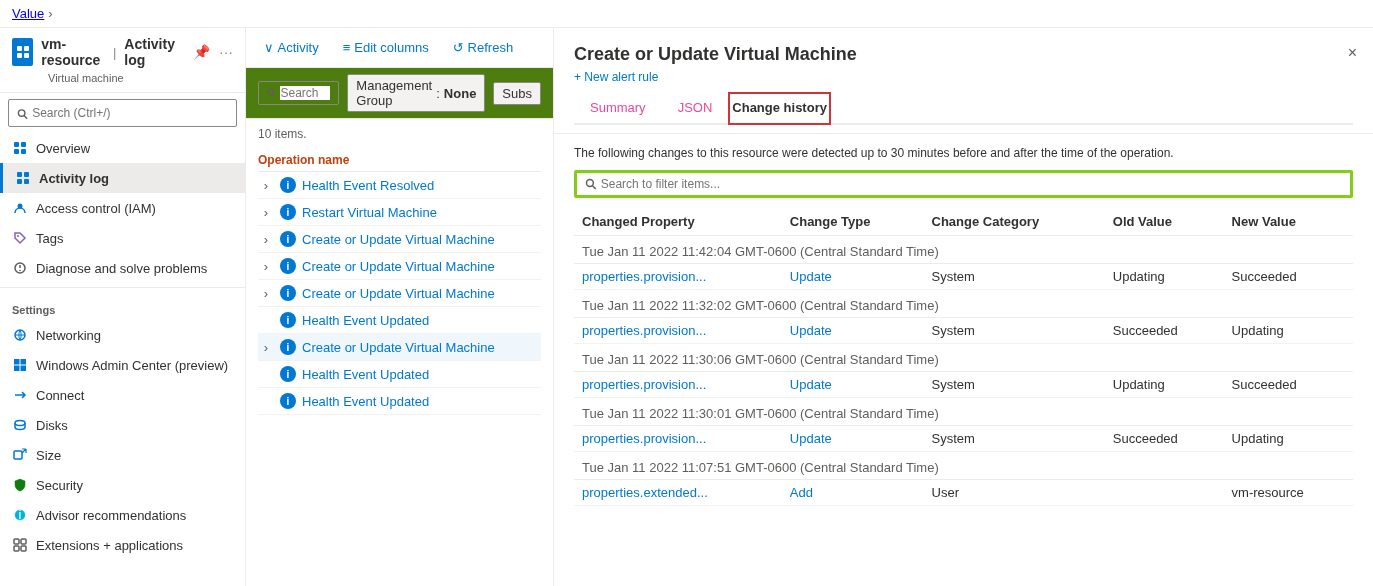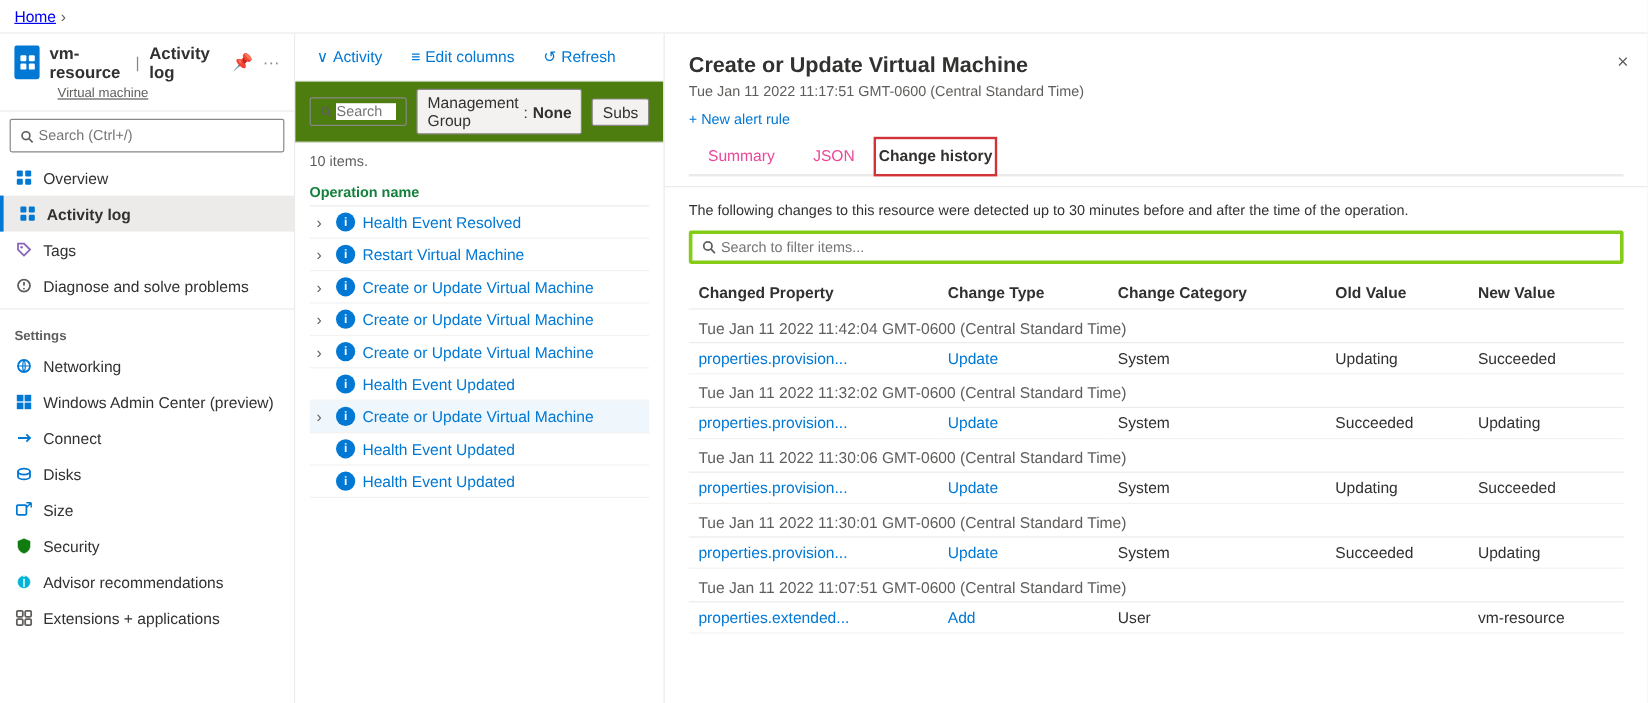--- a/index.html
+++ b/index.html
@@ -7,42 +7,42 @@
     .breadcrumb { background: #fff; padding: 6px 12px; font-size: 12px; color: #0078d4; border-bottom: 1px solid #edebe9; display: flex; align-items: center; gap: 4px; }
     .breadcrumb span { color: #605e5c; }
     .main-layout { display: flex; flex: 1; overflow: hidden; }
     
     .sidebar { width: 246px; background: #fff; border-right: 1px solid #edebe9; display: flex; flex-direction: column; overflow-y: auto; flex-shrink: 0; }
     .sidebar-header { padding: 8px 12px; border-bottom: 1px solid #edebe9; }
     .sidebar-header-top { display: flex; align-items: center; gap: 8px; margin-bottom: 4px; }
     .sidebar-icon-box { width: 28px; height: 28px; background: #0078d4; display: flex; align-items: center; justify-content: center; border-radius: 2px; }
     .sidebar-icon-box svg { fill: white; }
     .sidebar-title { font-size: 14px; font-weight: 600; color: #323130; }
-    .sidebar-subtitle { font-size: 11px; color: #605e5c; margin-left: 36px; text-decoration: underline; }
+    .sidebar-subtitle { font-size: 11px; color: #605e5c; margin-left: 36px; }
     .sidebar-search { display: flex; align-items: flex-end; padding: 6px 8px; margin: 6px 8px; border: 1px solid #8a8886; border-radius: 2px; gap: 4px; }
     .sidebar-search input { border: none; outline: none; font-size: 12px; color: #323130; width: 100%; }
     .sidebar-nav { flex: 1; }
     .sidebar-item { display: flex; align-items: center; padding: 7px 12px; gap: 8px; cursor: pointer; color: #323130; }
     .sidebar-item.active { background: #edebe9; font-weight: 600; }
     .sidebar-item.active { border-left: 2px solid #0078d4; }
     .sidebar-section-label { padding: 12px 12px 4px; font-size: 11px; font-weight: 600; color: #605e5c; text-transform: none; }
     .sidebar-divider { height: 1px; background: #edebe9; margin: 4px 0; }
     .nav-icon { width: 16px; height: 16px; display: flex; align-items: center; justify-content: center; flex-shrink: 0; }
     
     .content-area { flex: 1; display: flex; flex-direction: column; overflow: hidden; background: #fff; }
     .content-toolbar { padding: 8px 12px; border-bottom: 1px solid #edebe9; display: flex; align-items: center; gap: 12px; background: #fff; }
     .toolbar-btn { display: flex; align-items: center; gap: 4px; cursor: pointer; color: #0078d4; font-size: 12px; padding: 4px 6px; border-radius: 2px; }
     .content-filters { padding: 6px 12px; border-bottom: 1px solid #edebe9; display: flex; align-items: center; gap: 8px; background: #4d7c0f; }
     .filter-search { display: flex; align-items: center; border: 1px solid #8a8886; border-radius: 2px; padding: 4px 8px; gap: 4px; width: 260px; }
     .filter-search input { border: none; outline: none; font-size: 12px; width: 100%; }
     .filter-badge { background: #f3f2f1; border: 1px solid #8a8886; border-radius: 2px; padding: 3px 8px; font-size: 12px; color: #323130; display: flex; align-items: center; gap: 4px; }
     .filter-badge strong { font-weight: 600; }
     .list-area { flex: 1; overflow-y: auto; padding: 8px 12px; }
     .list-count { font-size: 12px; color: #605e5c; margin-bottom: 8px; }
-    .list-header { font-size: 12px; font-weight: 600; color: #15803d; padding: 4px 0; border-bottom: 1px solid #edebe9; }
+    .list-header { font-size: 12px; font-weight: 600; color: #c2410c; padding: 4px 0; border-bottom: 1px solid #edebe9; }
     .list-item { display: flex; align-items: center; padding: 5px 0; border-bottom: 1px solid #f3f2f1; cursor: pointer; font-size: 12px; gap: 6px; }
     .expand-icon { width: 16px; height: 16px; display: flex; align-items: center; justify-content: center; color: #605e5c; flex-shrink: 0; }
     .info-icon { width: 16px; height: 16px; border-radius: 50%; background: #0078d4; display: flex; align-items: center; justify-content: center; color: white; font-size: 10px; font-weight: bold; flex-shrink: 0; }
     .item-text { color: #0078d4; cursor: pointer; }
     
     .detail-panel { width: 820px; background: #fff; border-left: 1px solid #edebe9; display: flex; flex-direction: column; overflow: hidden; flex-shrink: 0; }
     .detail-header { padding: 16px 20px 8px; border-bottom: 1px solid #edebe9; }
     .detail-title { font-size: 18px; font-weight: 600; color: #323130; margin-bottom: 4px; }
     .detail-subtitle { font-size: 12px; color: #605e5c; margin-bottom: 8px; }
     .detail-actions { margin-bottom: 8px; }
@@ -59,21 +59,21 @@
     .change-table td { padding: 5px 8px; color: #323130; border-bottom: 1px solid #f3f2f1; }
     .change-table .group-row td { color: #605e5c; font-weight: 400; padding: 8px 8px 4px; background: #fff; border-bottom: 1px solid #edebe9; }
     .change-table .link { color: #0078d4; cursor: pointer; }
     .close-btn { position: absolute; right: 16px; top: 16px; cursor: pointer; font-size: 16px; color: #605e5c; background: none; border: none; }
     .detail-header-row { display: flex; justify-content: space-between; align-items: flex-start; }
   </style>
 </head>
 <body>
 
 <div class="breadcrumb">
-  <a href="#">Home</a>
+  <a href="#">Value</a>
   <span>›</span>
 </div>
 
 <div class="main-layout">
 
   <div class="sidebar">
     <div class="sidebar-header">
       <div class="sidebar-header-top">
         <div class="sidebar-icon-box">
           <svg width="14" height="14" viewBox="0 0 14 14">
@@ -117,20 +117,29 @@
               <rect x="8" y="1" width="5" height="5" rx="1" fill="#0078d4"></rect>
               <rect x="1" y="8" width="5" height="5" rx="1" fill="#0078d4"></rect>
               <rect x="8" y="8" width="5" height="5" rx="1" fill="#0078d4"></rect>
             </svg>
         </div>
         <span>Activity log</span>
       </div>
       <div class="sidebar-item">
         <div class="nav-icon">
           <svg width="14" height="14" viewBox="0 0 14 14" fill="none">
+              <circle cx="7" cy="5" r="2.5" fill="#0078d4"></circle>
+              <path d="M2 12c0-2.8 2.2-5 5-5s5 2.2 5 5" stroke="#0078d4" stroke-width="1.5" fill="none"></path>
+            </svg>
+        </div>
+        <span>Access control (IAM)</span>
+      </div>
+      <div class="sidebar-item">
+        <div class="nav-icon">
+          <svg width="14" height="14" viewBox="0 0 14 14" fill="none">
               <path d="M2 2h5l5 5-5 5-5-5V2z" stroke="#8764b8" stroke-width="1.5" fill="none"></path>
               <circle cx="5" cy="5" r="1" fill="#8764b8"></circle>
             </svg>
         </div>
         <span>Tags</span>
       </div>
       <div class="sidebar-item">
         <div class="nav-icon">
           <svg width="14" height="14" viewBox="0 0 14 14" fill="none">
               <circle cx="7" cy="7" r="5" stroke="#605e5c" stroke-width="1.5"></circle>
@@ -301,21 +310,20 @@
         <span class="item-text">Health Event Updated</span>
       </div>
     </div>
   </div>
 
   <div class="detail-panel" style="position:relative;">
     <div class="detail-header">
       <div class="detail-header-row">
         <div>
           <div class="detail-title">Create or Update Virtual Machine</div>
-          <div class="detail-subtitle">Tue Jan 11 2022 11:17:51 GMT-0600 (Central Standard Time)</div>
         </div>
         <button class="close-btn">×</button>
       </div>
       <div class="detail-actions">
         <a href="#">+ New alert rule</a>
       </div>
       <div class="detail-tabs">
         <div class="detail-tab">Summary</div>
         <div class="detail-tab">JSON</div>
         <div class="detail-tab highlighted">Change history</div>

